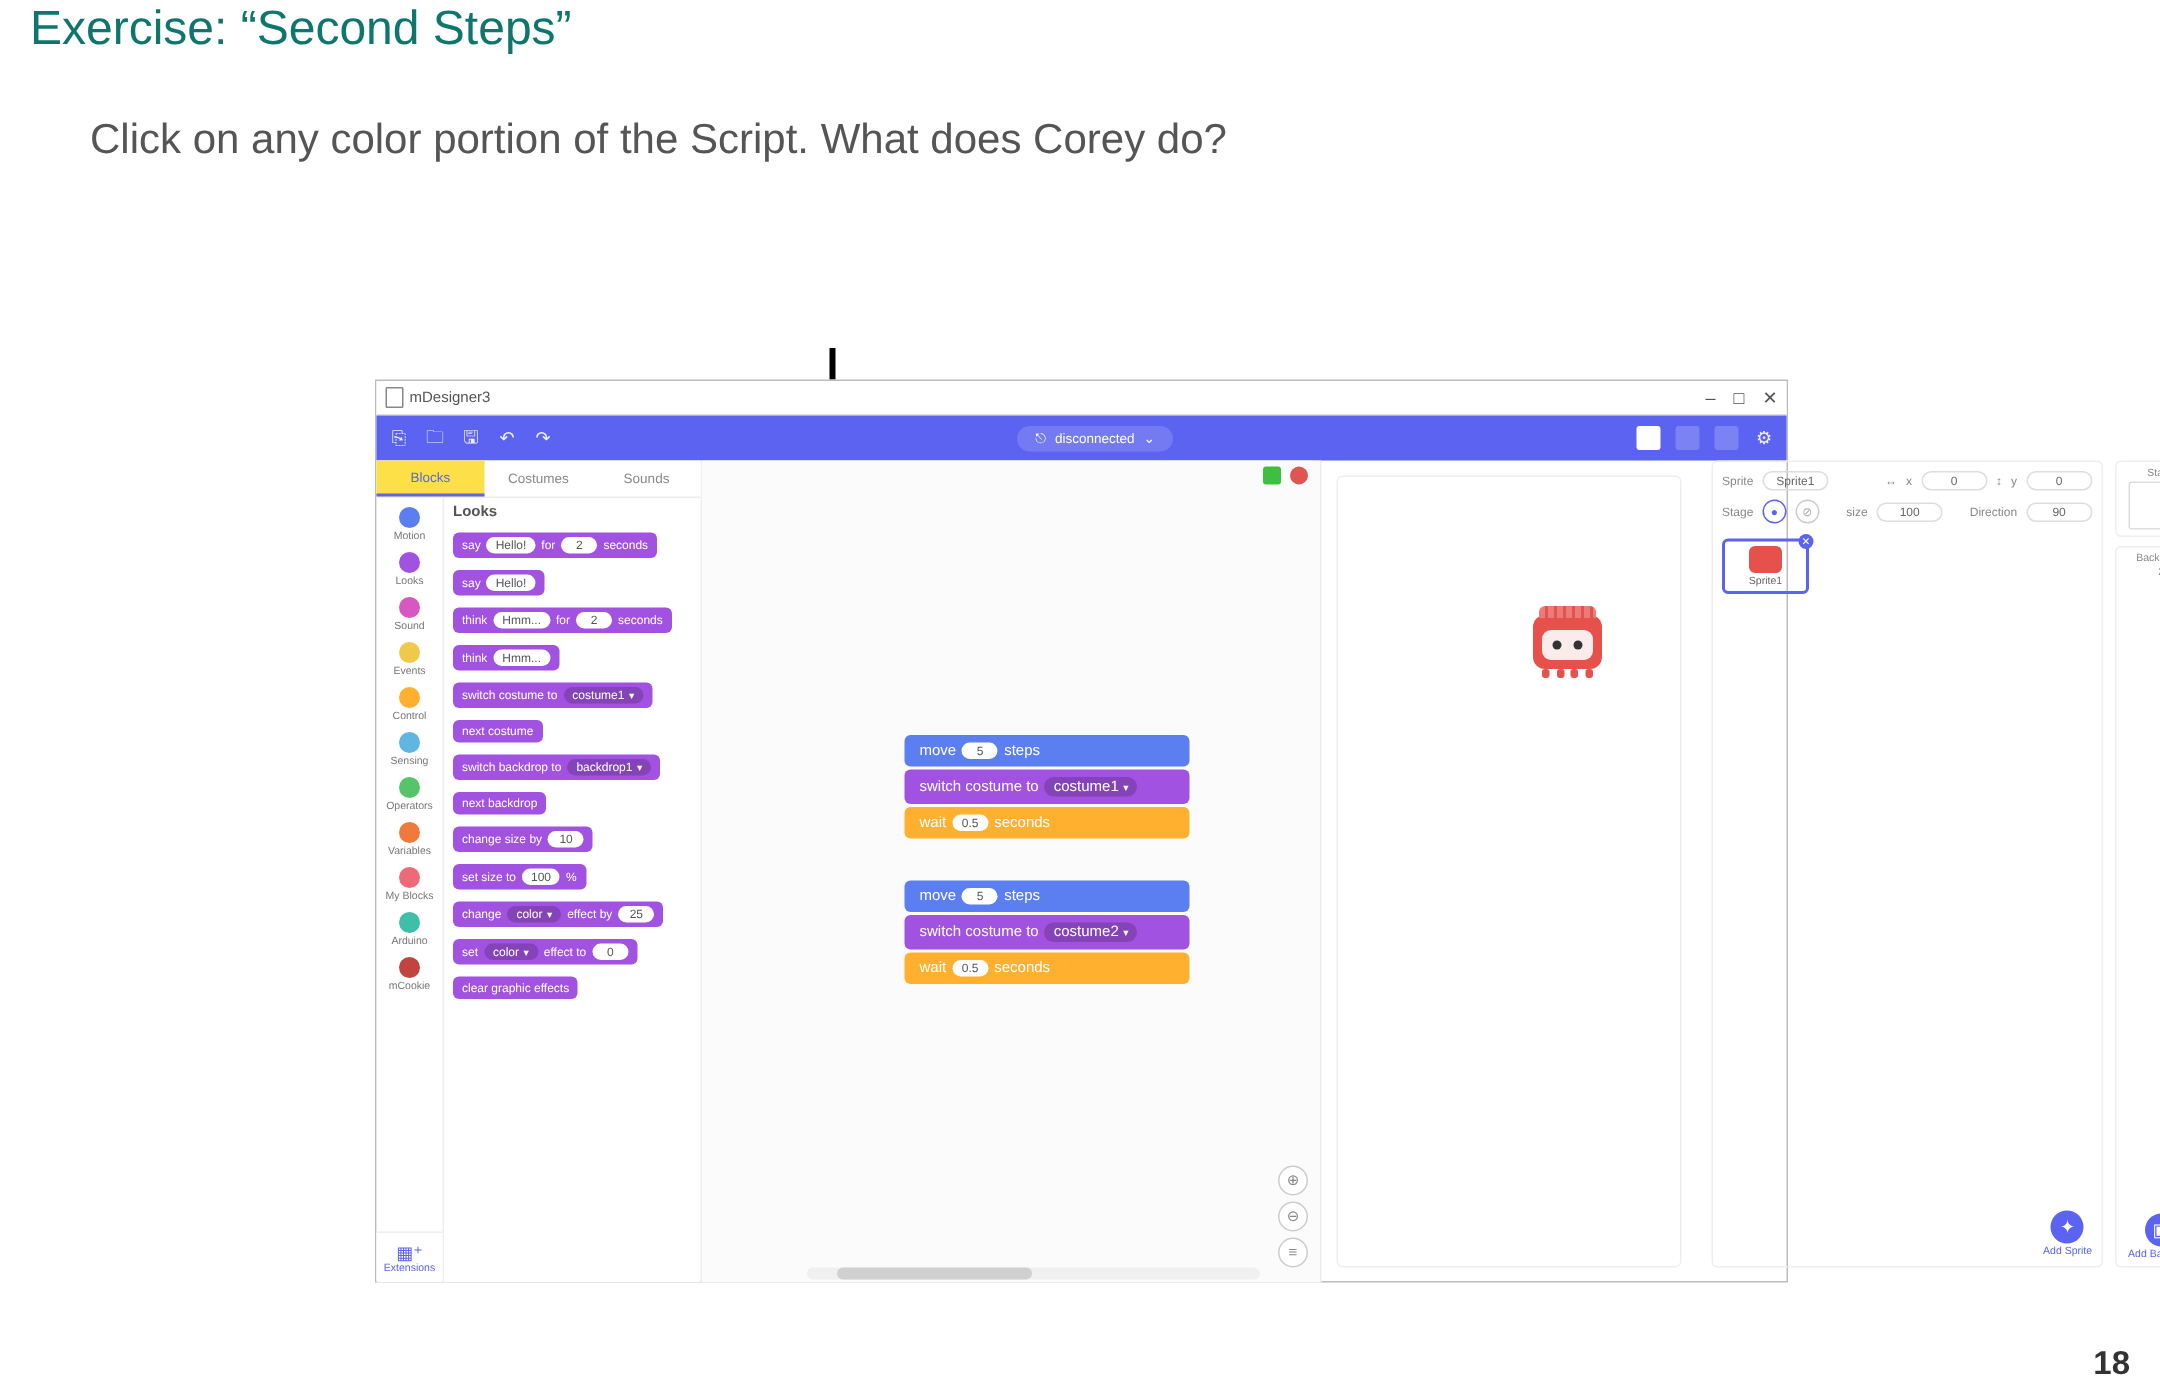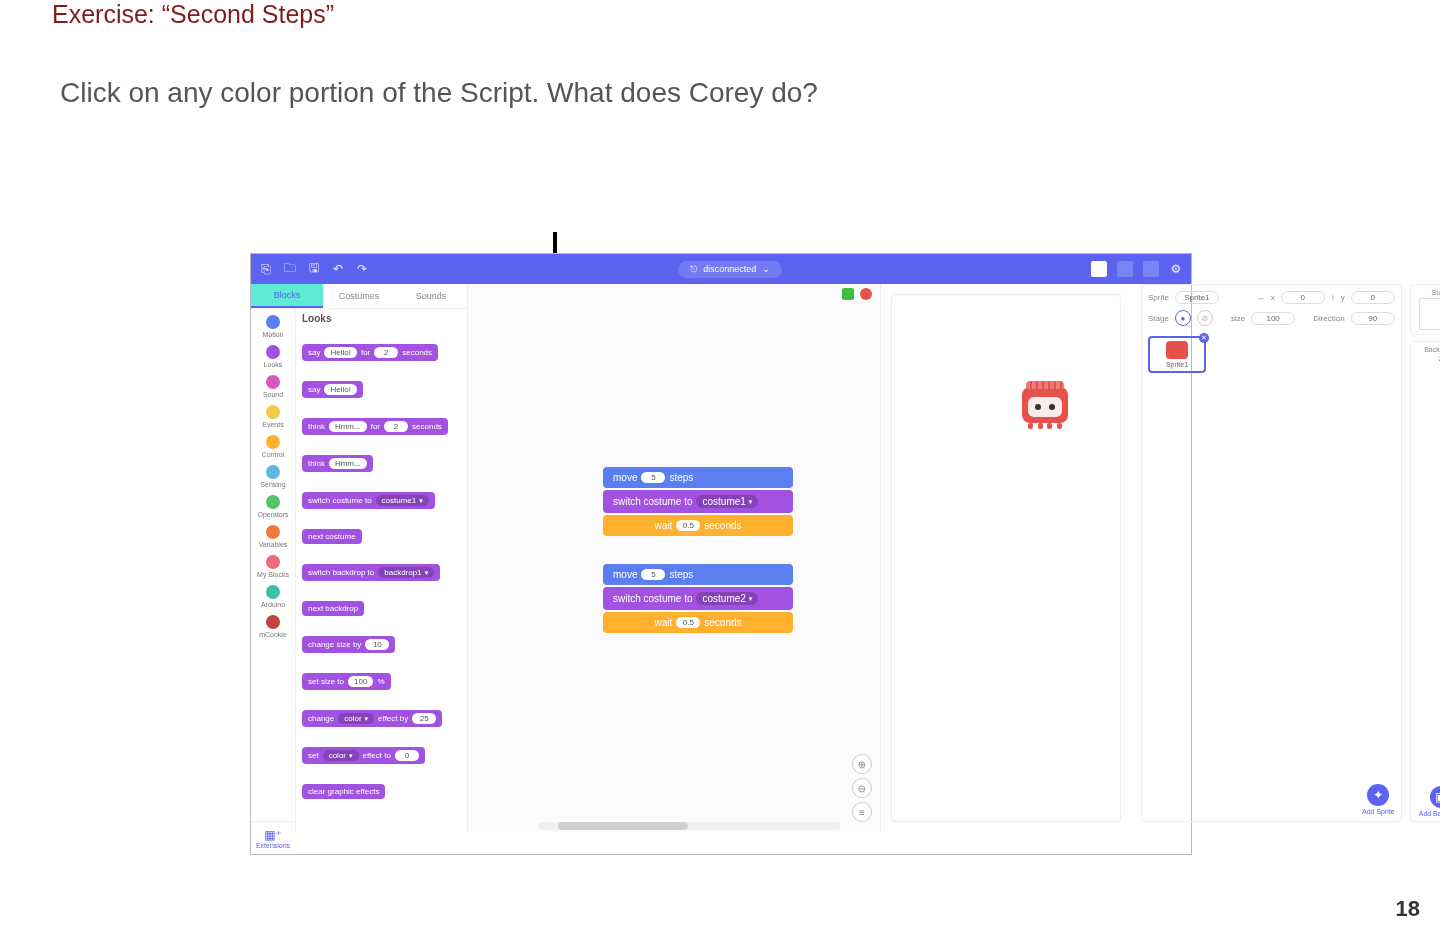--- a/index.html
+++ b/index.html
@@ -13,23 +13,22 @@
   }
   .page {
     position: relative;
     width: 1440px;
     height: 932px;
   }
   .page-title {
     position: absolute;
     left: 20px;
     top: 0px;
-    font-size: 25px;
-    color: #7f1d1d;
-    margin-left: 32px;
+    font-size: 32px;
+    color: #0f766e;
   }
   .instructions {
     position: absolute;
     left: 60px;
     top: 78px;
     font-size: 28px;
     line-height: 30px;
     color: #555;
   }
   .annotation {
@@ -187,21 +186,21 @@
     flex: 1;
     display: flex;
     align-items: center;
     justify-content: center;
     font-size: 9px;
     color: #888;
   }
   .sidebar-tabs .tab.active {
     color: #5b63f0;
     border-bottom: 2px solid #5b63f0;
-    background: #5eead4;
+    background: #fde047;
   }
   .sidebar-body {
     display: flex;
     flex: 1;
     overflow: hidden;
   }
   .cat-rail {
     width: 44px;
     background: #fff;
     border-right: 1px solid #eee;
@@ -233,38 +232,38 @@
     padding: 4px 6px;
     overflow: hidden;
   }
   .palette-header {
     font-size: 10px;
     color: #555;
     font-weight: bold;
     margin-bottom: 2px;
   }
   .palette .pal-block {
-    margin: 20px 0;
+    margin: 8px 0;
     white-space: nowrap;
   }
 
   
   .blk {
     display: inline-flex;
     align-items: center;
     gap: 4px;
     padding: 3px 6px;
     border-radius: 4px;
     font-size: 8px;
     color: #fff;
     font-weight: 500;
   }
   .blk.motion { background: #5b7ef0; margin-top: 28px; }
   .blk.looks  { background: #a152e0; }
-  .blk.control{ background: #ffb02e; justify-content: center; }
+  .blk.control{ background: #ffb02e; }
   .num-oval {
     background: #fff;
     color: #555;
     border-radius: 10px;
     padding: 1px 6px;
     font-size: 8px;
     min-width: 12px;
     text-align: center;
   }
   .dd {
@@ -568,20 +567,29 @@
     <div>Click on any color portion of the Script. What does Corey do?</div>
   </div>
 
   <div class="arrow-down"></div>
   <div class="arrow-right"></div>
 
   <div class="page-number">18</div>
 
   <div class="app-window">
 
+    <div class="titlebar">
+      <span class="doc-icon"></span>
+      <span>mDesigner3</span>
+      <div class="wincontrols">
+        <span>–</span>
+        <span>□</span>
+        <span>✕</span>
+      </div>
+    </div>
 
     <div class="toolbar">
       <span class="glyph">⎘</span>
       <span class="glyph">🗀</span>
       <span class="glyph">🖫</span>
       <span class="glyph">↶</span>
       <span class="glyph">↷</span>
       <div class="center-pill">
         <span>⎋</span>
         <span>disconnected</span>

